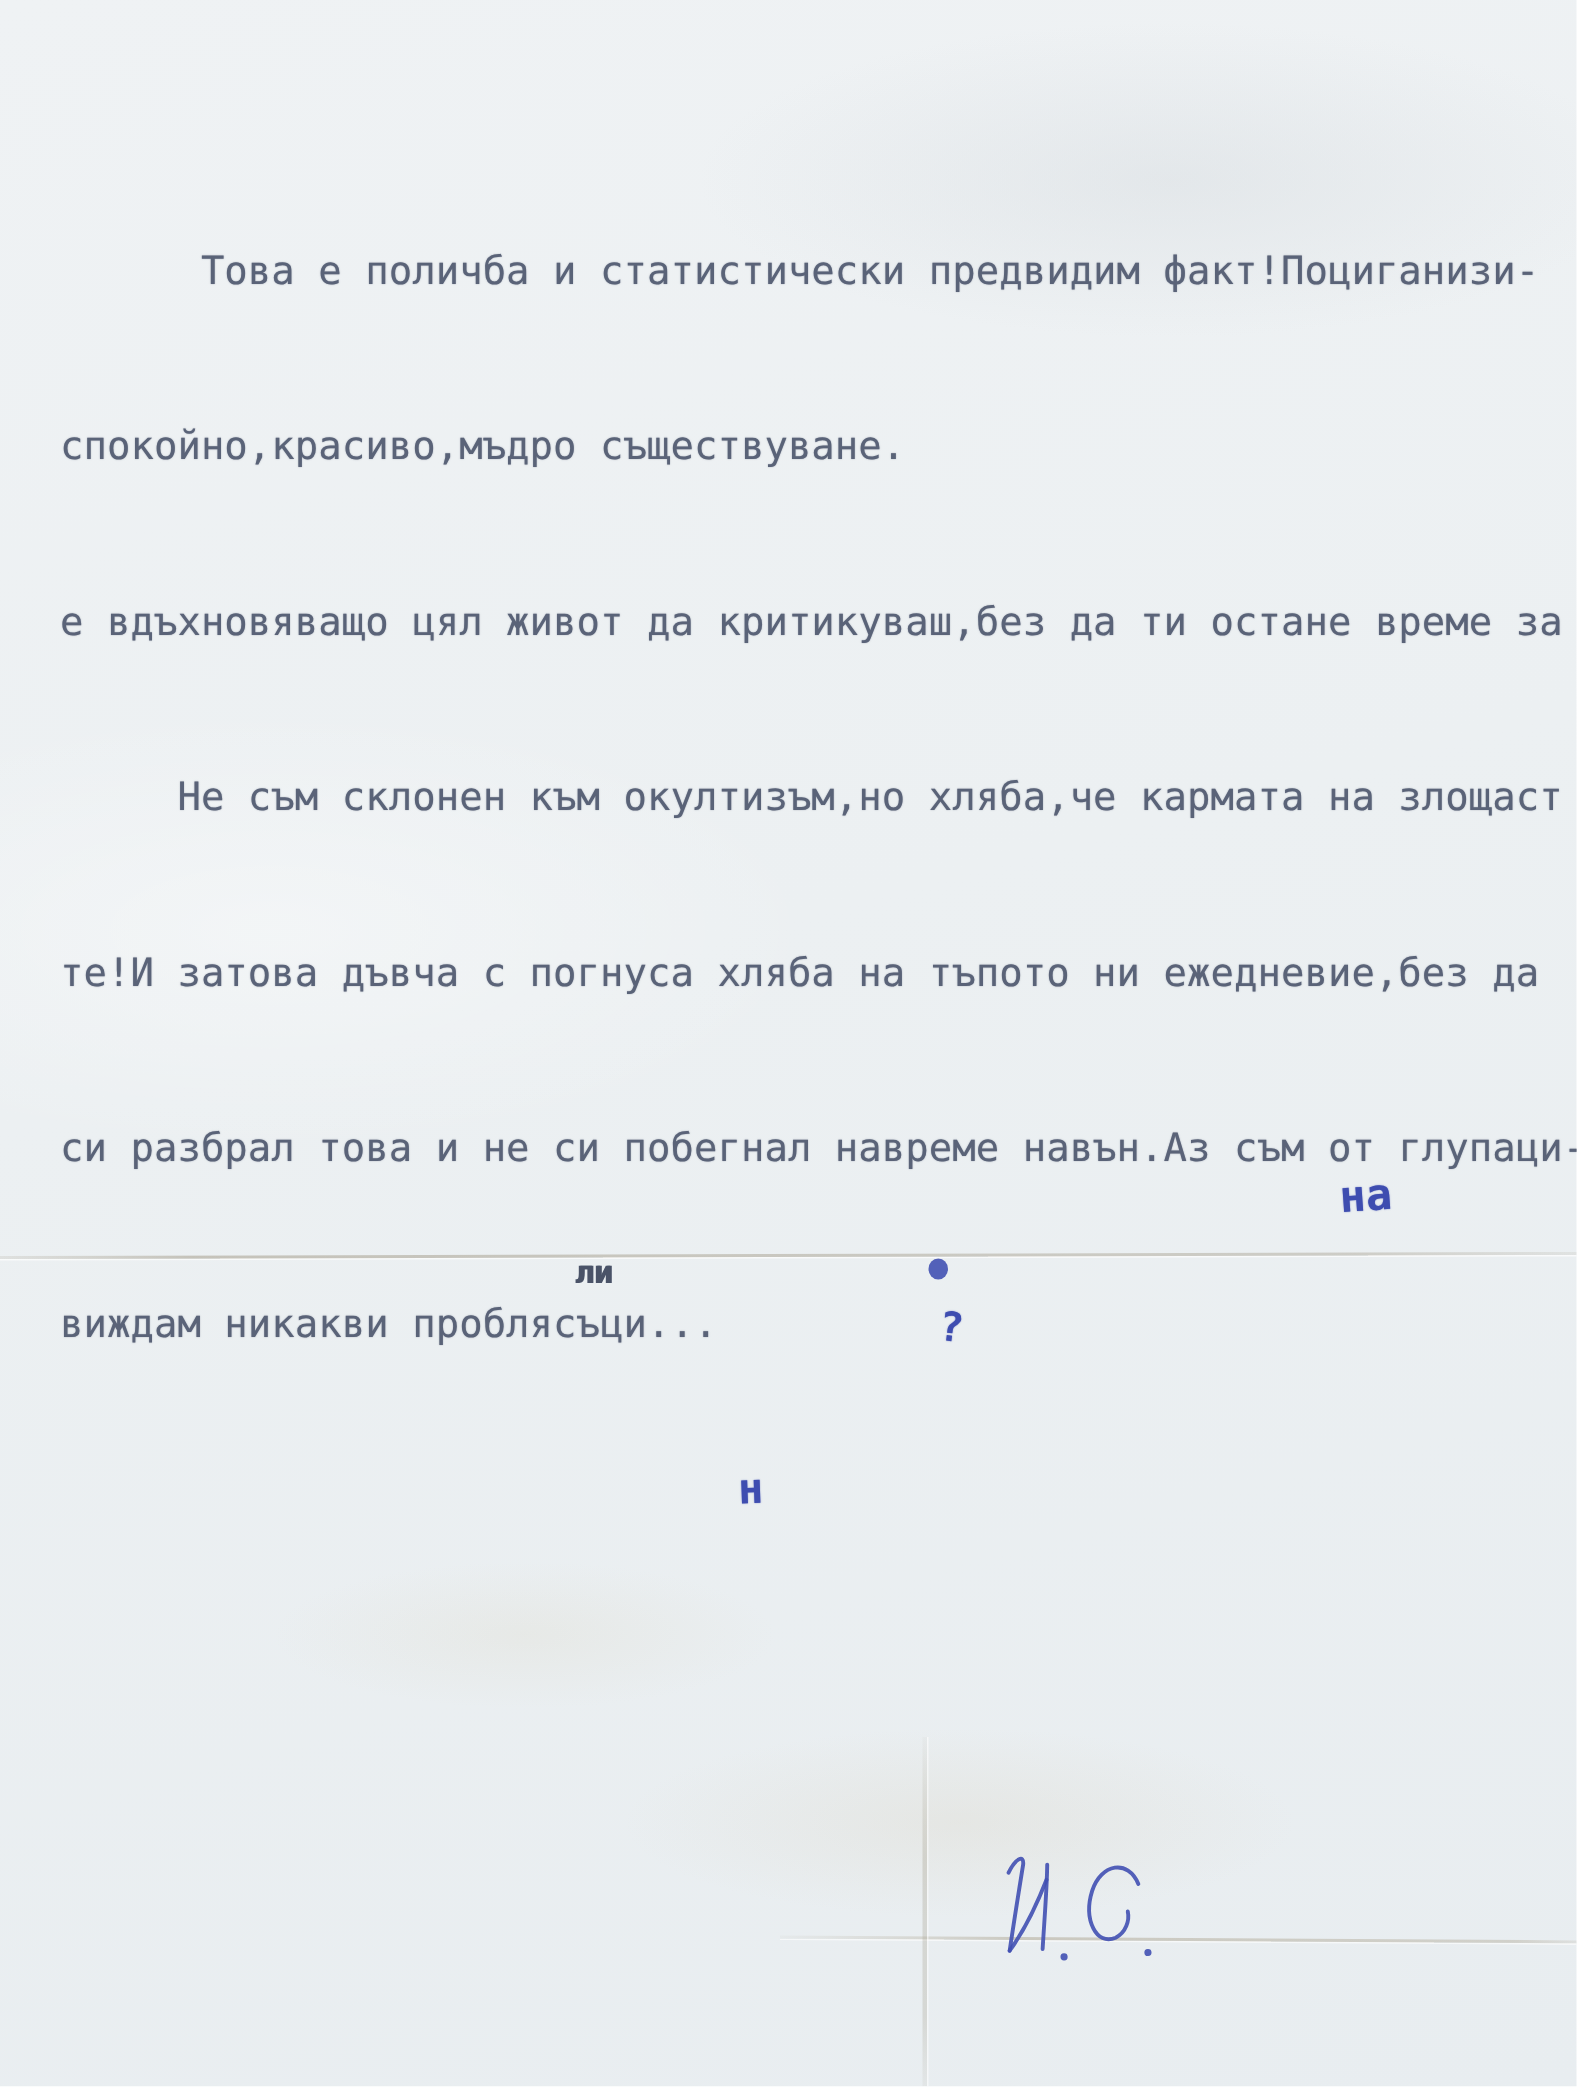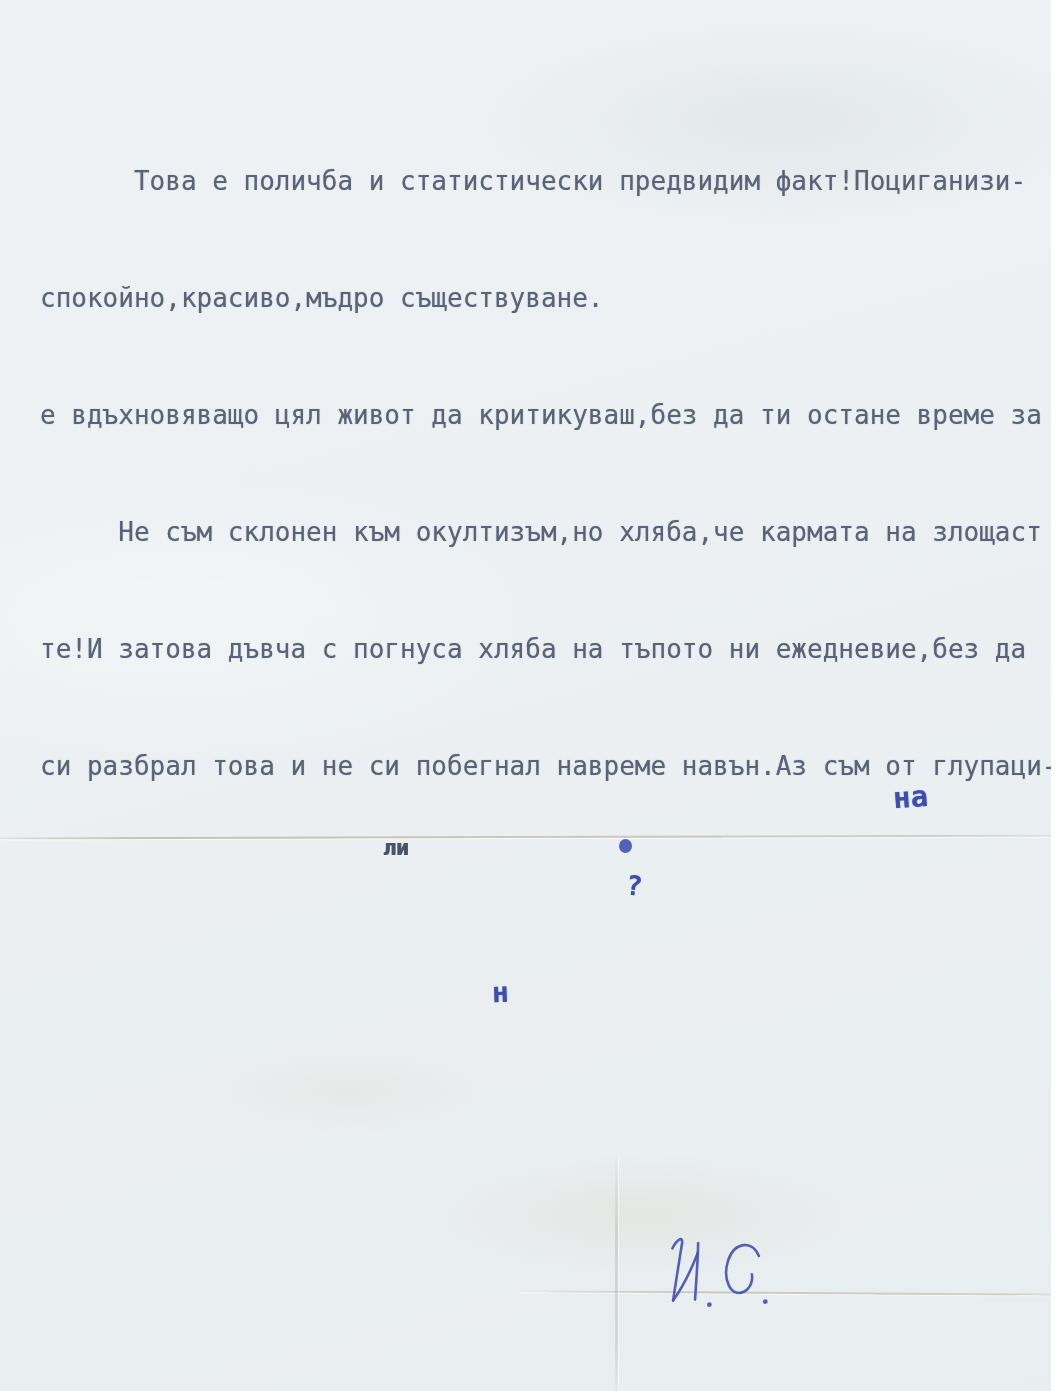--- a/index.html
+++ b/index.html
@@ -82,20 +82,21 @@
 
 <div class="page">
 
   <div class="letter-body">
     <div class="tl">      Това е поличба и статистически предвидим факт!Поциганизи-</div>
     <div class="tl">спокойно,красиво,мъдро съществуване.</div>
     <div class="tl">е вдъхновяващо цял живот да критикуваш,без да ти остане време за</div>
     <div class="tl">     Не съм склонен към окултизъм,но хляба,че кармата на злощаст</div>
     <div class="tl">те!И затова дъвча с погнуса хляба на тъпото ни ежедневие,без да</div>
     <div class="tl">си разбрал това и не си побегнал навреме навън.Аз съм от глупаци-</div>
+    <div class="tl">виждам никакви проблясъци...</div>
     
     
     
     
     
     
     
     
     
     

